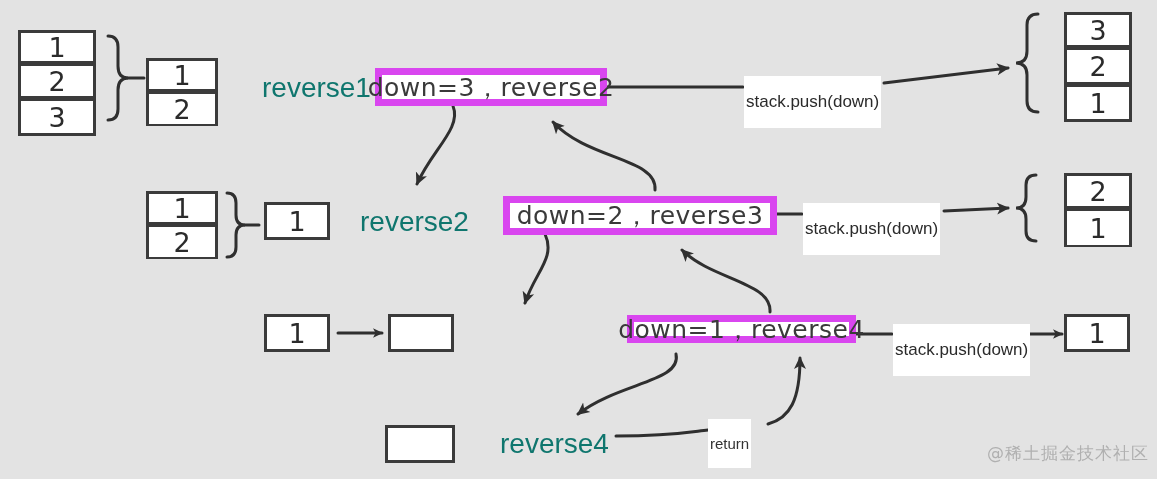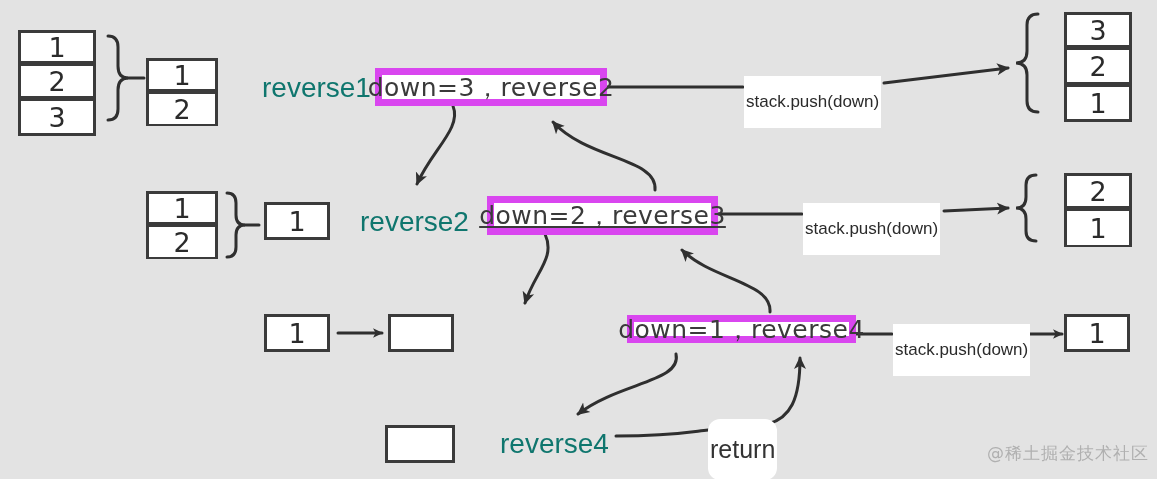--- a/index.html
+++ b/index.html
@@ -69,23 +69,22 @@
     position: absolute;
     background: #ffffff;
     font-size: 17px;
     color: #2b2b2b;
     font-family: "Liberation Sans", sans-serif;
     white-space: nowrap;
     padding: 16px 2px;
     line-height: 1.15;
   }
   .edge-label.big {
-    font-size: 25px;
+    font-size: 15px;
     color: #333;
-    border-radius: 12px;
   }
 
   .watermark {
     position: absolute;
     font-size: 17px;
     color: #b0b0b0;
     font-family: "DejaVu Sans", sans-serif;
     white-space: nowrap;
     letter-spacing: 1px;
     margin-left: 24px;
@@ -162,21 +161,21 @@
   <div class="cell stacked-mid" style="left:1064px; top:48px; width:68px; height:36px;">2</div>
   <div class="cell" style="left:1064px; top:84px; width:68px; height:38px;">1</div>
 
   <div class="cell" style="left:146px; top:191px; width:72px; height:34px;">1</div>
   <div class="cell stacked-mid" style="left:146px; top:225px; width:72px; height:34px;">2</div>
 
   <div class="cell" style="left:264px; top:202px; width:66px; height:38px;">1</div>
 
   <div class="label" style="left:360px; top:208px;">reverse2</div>
 
-  <div class="frame" style="left:487px; top:196px; width:231px; height:39px;text-decoration:underline;">down=2，reverse3</div>
+  <div class="frame" style="left:503px; top:196px; width:274px; height:39px;">down=2，reverse3</div>
 
   <div class="edge-label" style="left:803px; top:203px;">stack.push(down)</div>
 
   <div class="cell" style="left:1064px; top:173px; width:68px; height:36px;">2</div>
   <div class="cell stacked-mid" style="left:1064px; top:209px; width:68px; height:38px;">1</div>
 
   <div class="cell" style="left:264px; top:314px; width:66px; height:38px;">1</div>
   <div class="cell" style="left:388px; top:314px; width:66px; height:38px;"></div>
 
 

